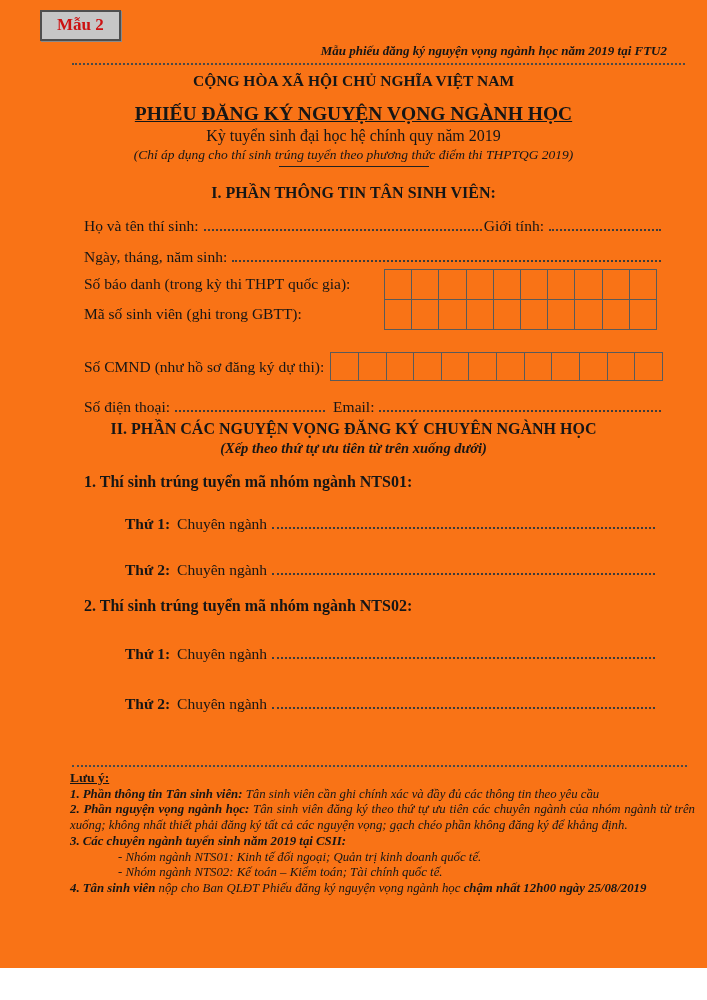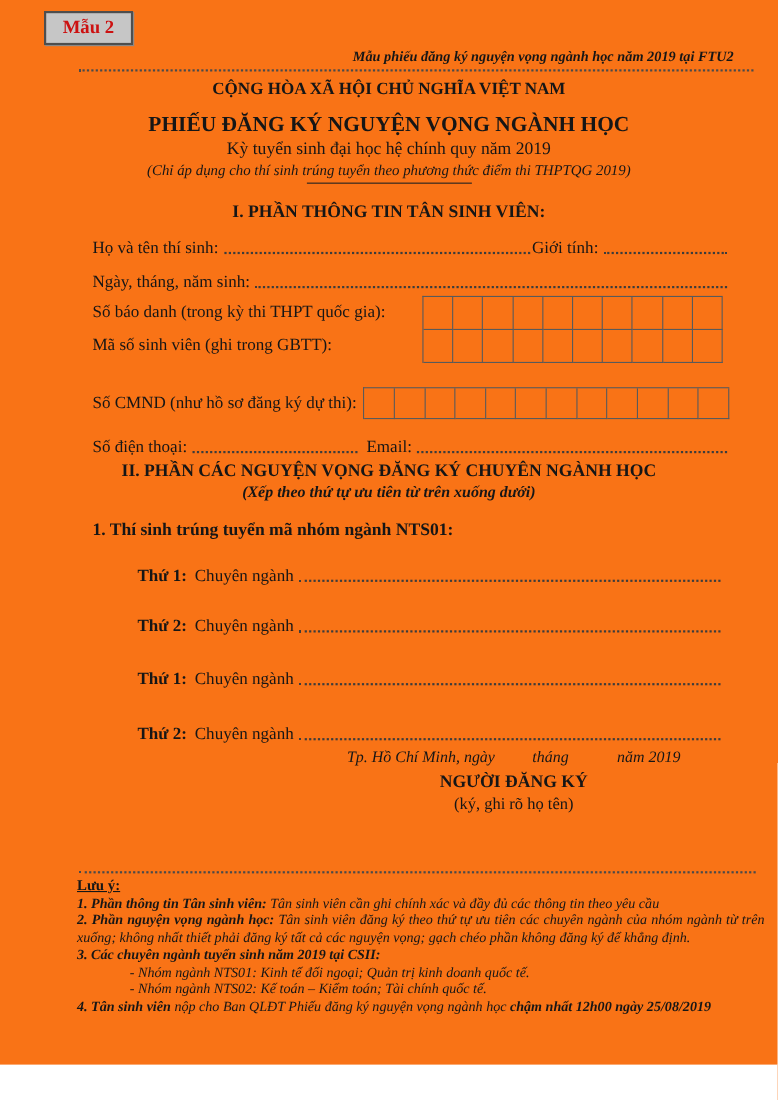--- a/index.html
+++ b/index.html
@@ -22,21 +22,21 @@
     margin:2px 40px 0 0; text-align:right;
     font-style:italic; font-weight:bold; font-size:13px;
   }
 
   .dot-sep { margin:4px 22px 0 72px; border-bottom:2px dotted #4a4a4a; height:0; }
 
   .national  { margin-top:7px; text-align:center; font-weight:bold; font-size:15.5px; }
   .motto     { margin-top:2px; text-align:center; font-weight:bold; font-size:15.5px; }
   .motto span { display:inline-block; border-bottom:1.6px solid #161616; padding:0 12px 2px 12px; }
 
-  .doc-title { margin-top:13px; text-align:center; font-weight:bold; font-size:19.5px; }
+  .doc-title { margin-top:13px; text-align:center; font-weight:bold; font-size:19.5px;text-decoration:underline; }
   .doc-sub   { margin-top:2px; text-align:center; font-size:16px; }
   .doc-scope { margin-top:2px; text-align:center; font-style:italic; font-size:13.5px; }
   .scope-rule { width:150px; margin:3px auto 0 auto; border-bottom:1.6px solid #222; height:0; }
 
   .sec-heading  { text-align:center; font-weight:bold; font-size:16px; }
   .sec1-heading { margin-top:17px; }
   .sec2-heading { margin-top:4px; }
   .sec2-subheading { margin-top:2px; text-align:center; font-weight:bold; font-style:italic; font-size:14.5px; }
 
   .fields { margin:15px 44px 0 84px; font-size:15.5px; }
@@ -190,39 +190,33 @@
     <span class="c-label">Thứ 1:</span>
     <span class="c-text">Chuyên ngành</span>
     <span class="dots grow"></span>
   </div>
   <div class="choice c1b">
     <span class="c-label">Thứ 2:</span>
     <span class="c-text">Chuyên ngành</span>
     <span class="dots grow"></span>
   </div>
 
+  <div class="group-heading gh2">2. Thí sinh trúng tuyển mã nhóm ngành NTS02:</div>
 
   <div class="choice c2a">
     <span class="c-label">Thứ 1:</span>
     <span class="c-text">Chuyên ngành</span>
     <span class="dots grow"></span>
   </div>
   <div class="choice c2b">
     <span class="c-label">Thứ 2:</span>
     <span class="c-text">Chuyên ngành</span>
     <span class="dots grow"></span>
   </div>
 
-  <div class="sig-block">
-    <div class="sig-date">
-      <span>Tp. Hồ Chí Minh, ngày</span><span class="gap1"></span><span>tháng</span><span class="gap2"></span><span>năm 2019</span>
-    </div>
-    <div class="sig-title">NGƯỜI ĐĂNG KÝ</div>
-    <div class="sig-note">(ký, ghi rõ họ tên)</div>
-  </div>
 
   <div class="notes-sep"></div>
 
   <div class="notes">
     <div class="notes-heading">Lưu ý:</div>
     <div class="note-item">
       <span class="note-bold">1. Phần thông tin Tân sinh viên:</span>
       <span>Tân sinh viên cần ghi chính xác và đầy đủ các thông tin theo yêu cầu</span>
     </div>
     <div class="note-item">

